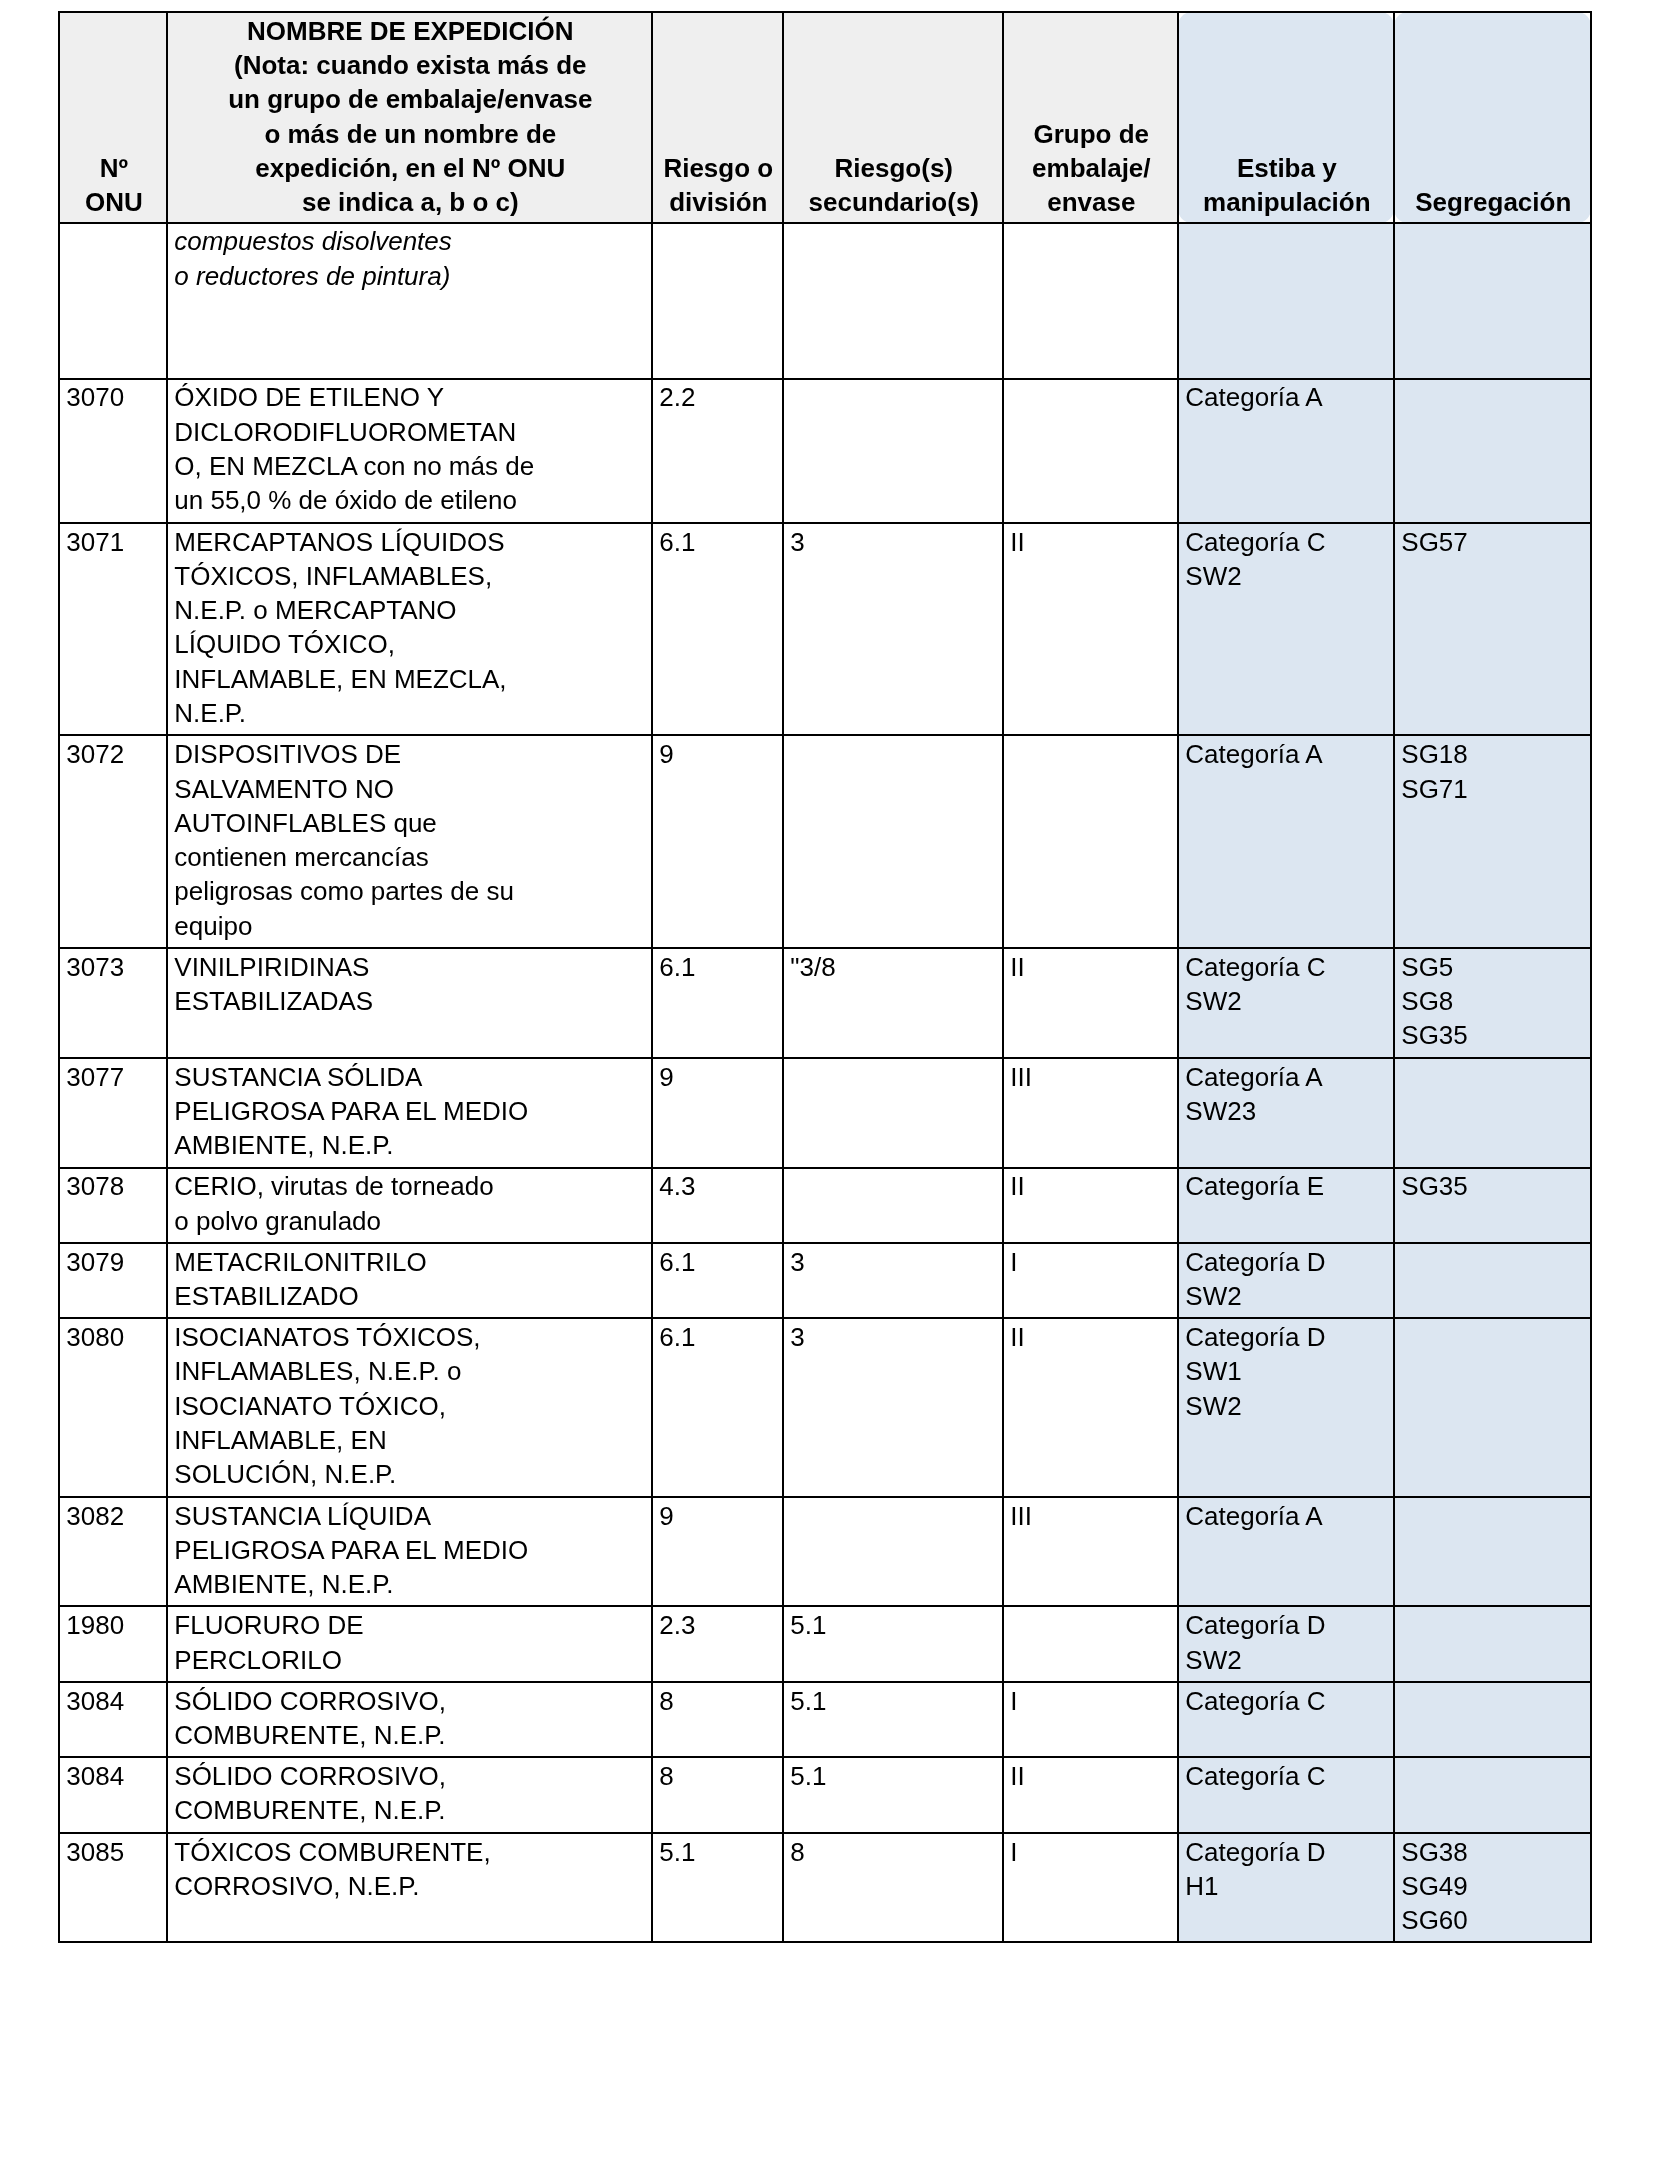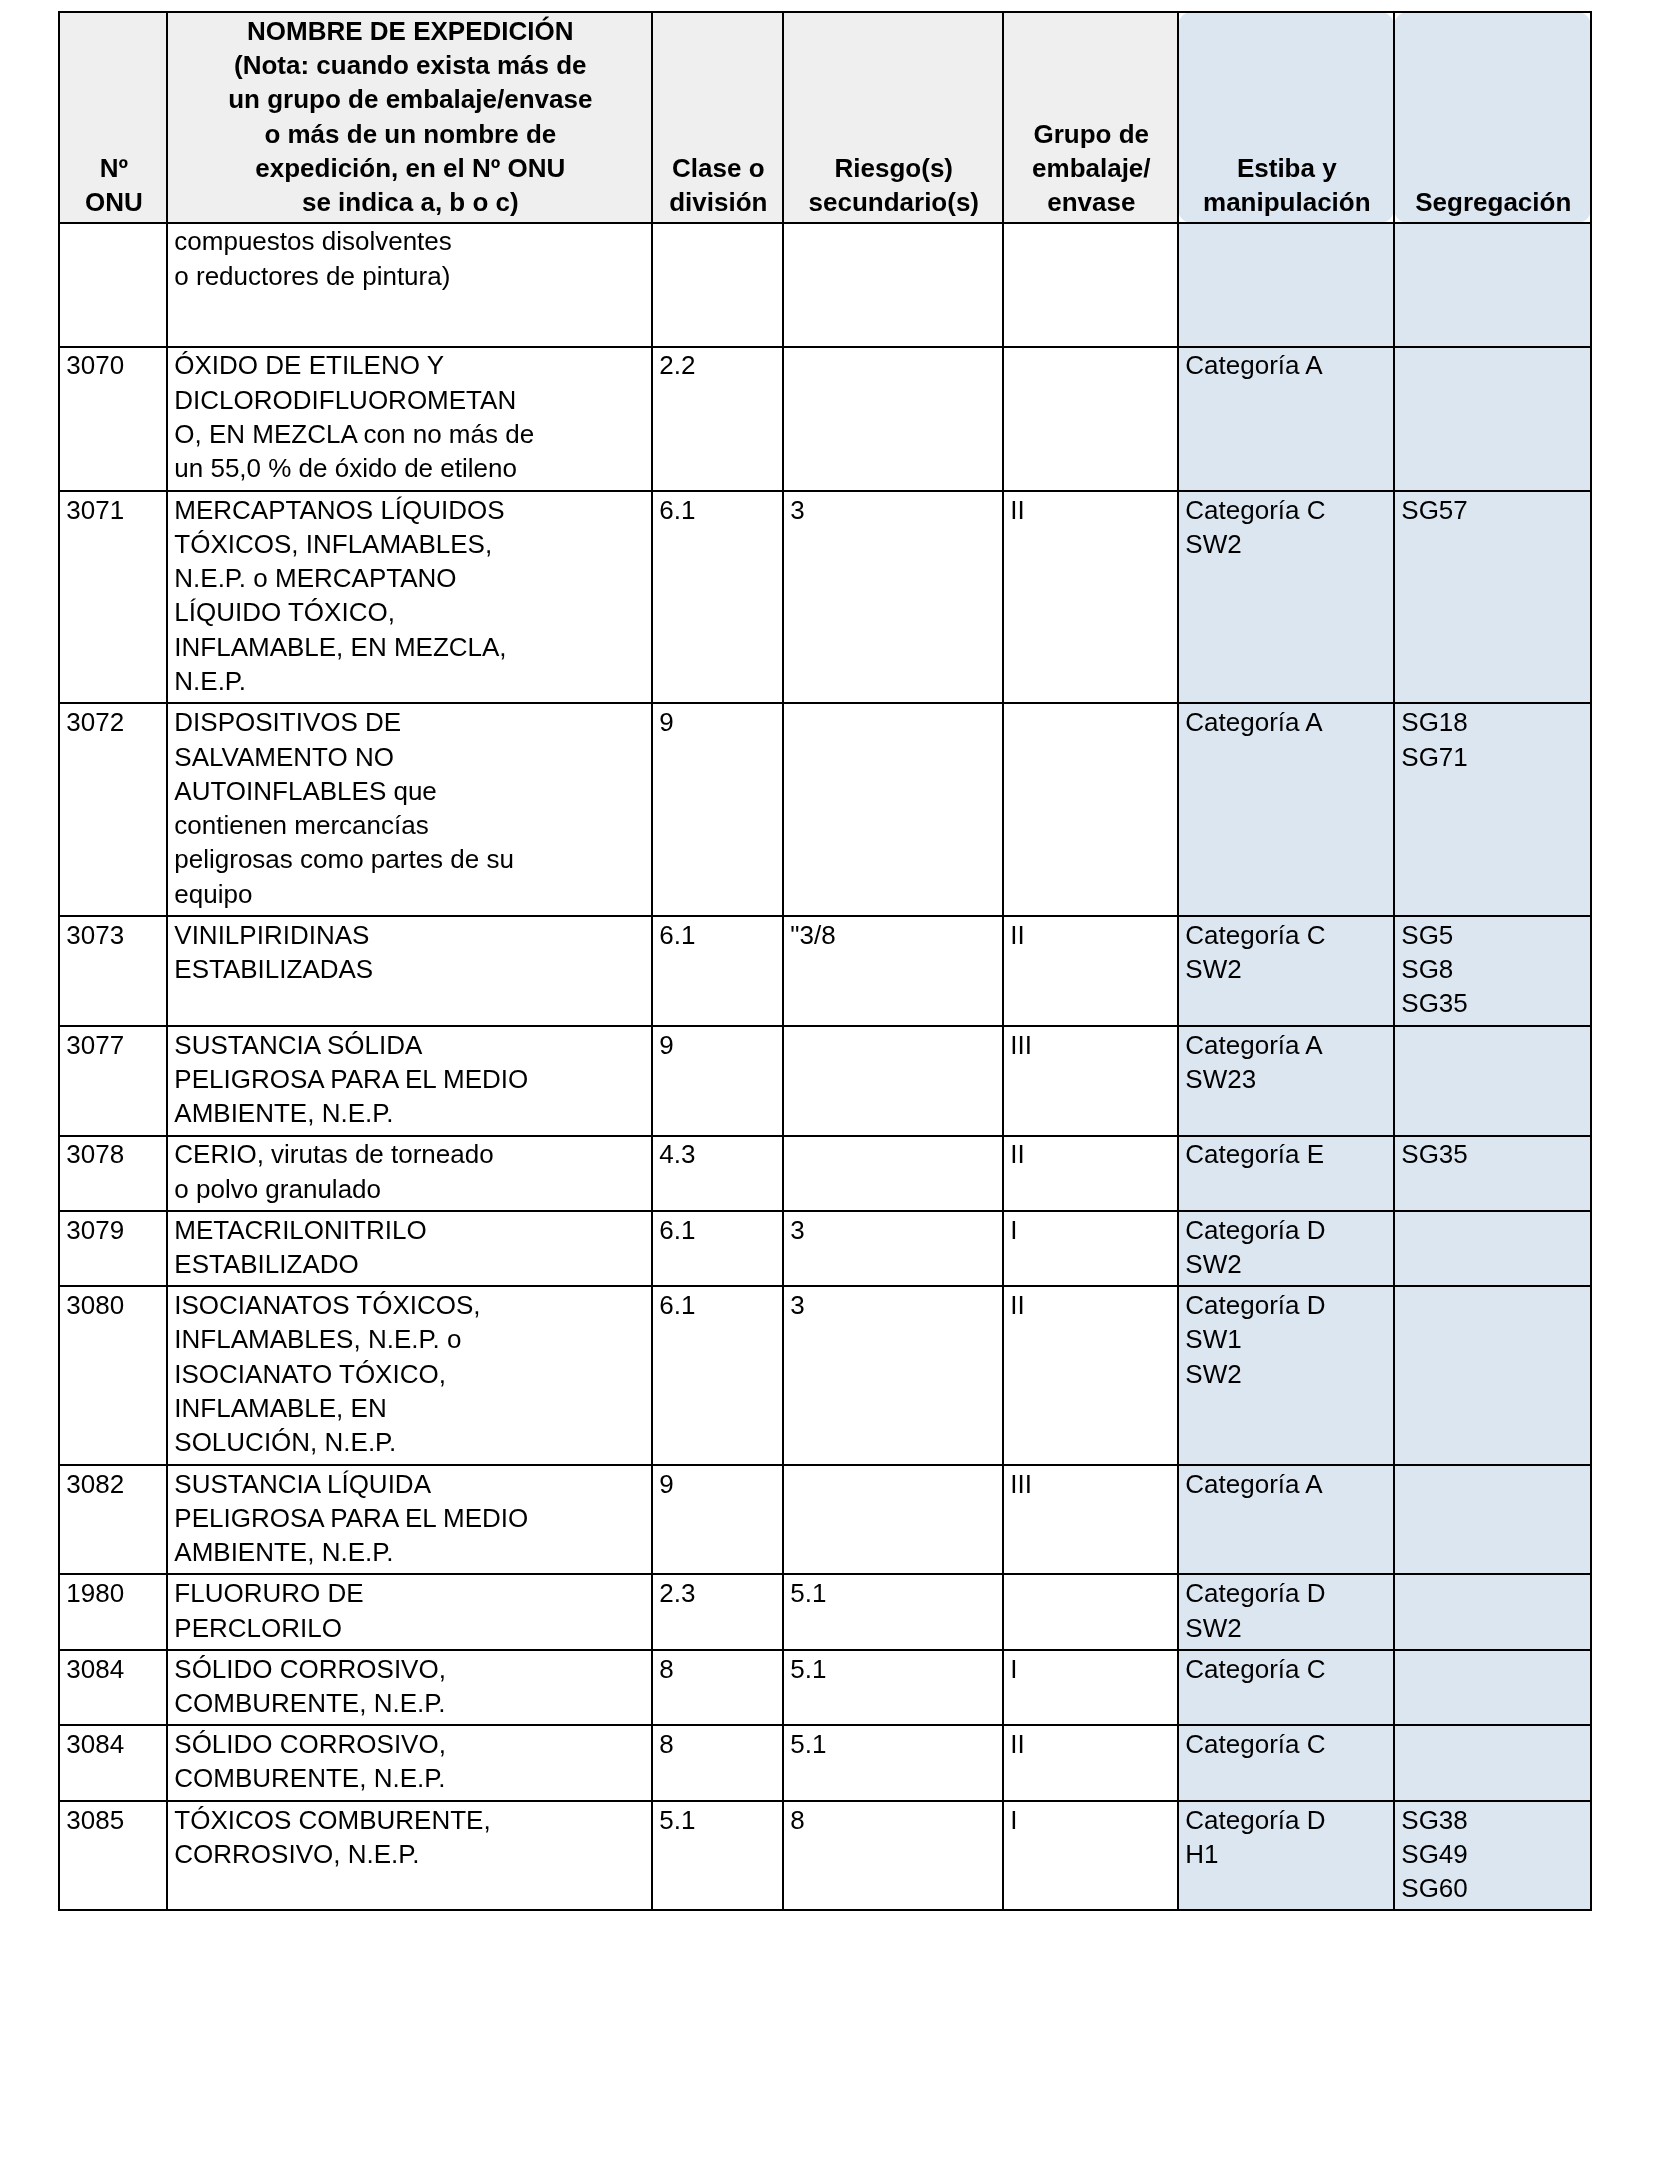--- a/index.html
+++ b/index.html
@@ -40,21 +40,21 @@
   thead th {
     font-weight: bold;
     text-align: center;
     vertical-align: bottom;
     padding-bottom: 2px;
     background-color: var(--hdr);
   }
   thead th.hl { background-color: transparent; border-radius: 14px; }
   tbody td { background-color: transparent; }
   td.cell-clase { text-align: left; }
-  tbody tr:first-child td { height: 124px; }
+  tbody tr:first-child td { height: 156px; font-style: italic; }
 </style>
 </head>
 <body>
 
 <div class="page">
   <table class="goods">
     <colgroup>
       <col class="c-onu">
       <col class="c-nombre">
       <col class="c-clase">
@@ -66,21 +66,21 @@
     <thead>
       <tr>
         <th>Nº
 ONU</th>
         <th>NOMBRE DE EXPEDICIÓN
 (Nota: cuando exista más de
 un grupo de embalaje/envase
 o más de un nombre de
 expedición, en el Nº ONU
 se indica a, b o c)</th>
-        <th>Clase o
+        <th>Riesgo o
 división</th>
         <th>Riesgo(s)
 secundario(s)</th>
         <th>Grupo de
 embalaje/
 envase</th>
         <th class="hl">Estiba y
 manipulación</th>
         <th class="hl">Segregación</th>
       </tr>

